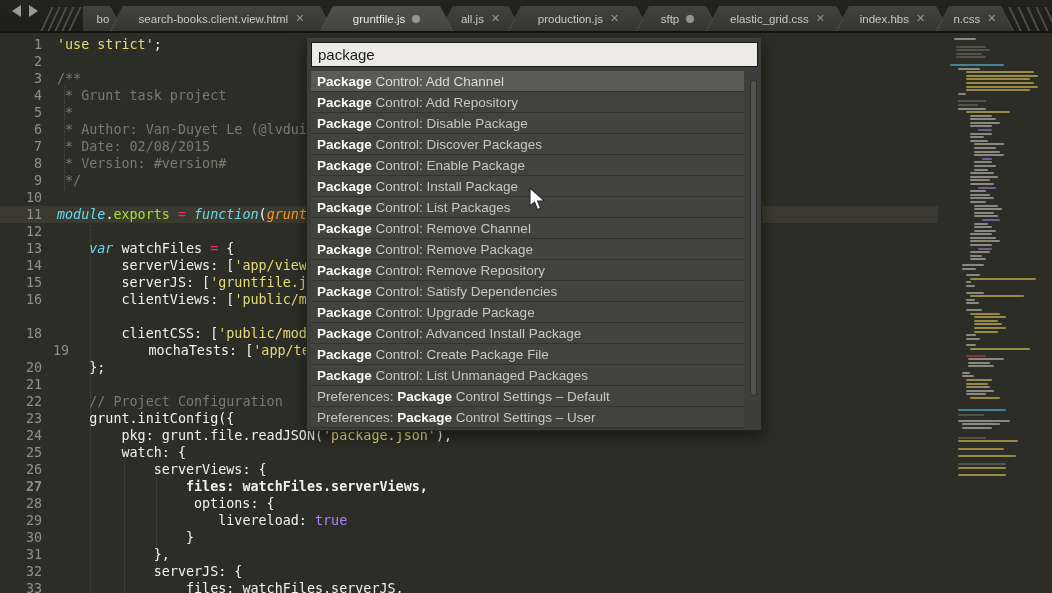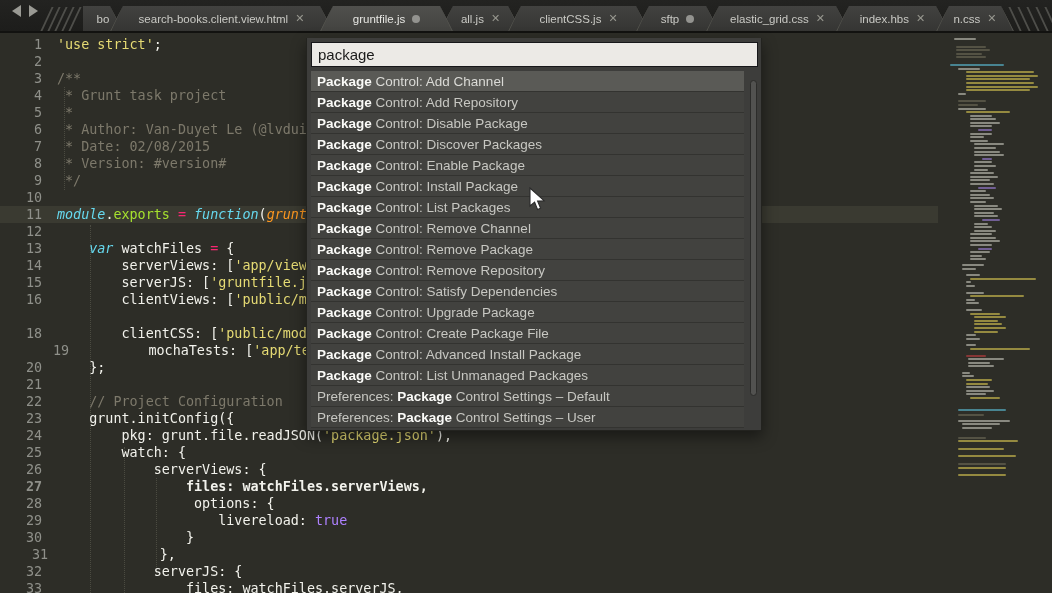--- a/index.html
+++ b/index.html
@@ -96,21 +96,21 @@
       </div>
       <div class="tab active" style="width: 133px; z-index: 30;">
         <span>gruntfile.js</span>
         <span class="dirty"></span>
       </div>
       <div class="tab" style="width: 81px; z-index: 5;">
         <span>all.js</span>
         <span class="close">✕</span>
       </div>
       <div class="tab" style="width: 141px; z-index: 6;">
-        <span>clientCSS.js</span>
+        <span>production.js</span>
         <span class="close">✕</span>
       </div>
       <div class="tab" style="width: 83px; z-index: 7;">
         <span>sftp</span>
         <span class="dirty"></span>
       </div>
       <div class="tab" style="width: 143px; z-index: 8;">
         <span>elastic_grid.css</span>
         <span class="close">✕</span>
       </div>
@@ -245,21 +245,21 @@
       <span class="ltext"><span>                options: {</span></span>
     </div>
     <div class="code-line" style="top: 477px;">
       <span class="ln">29</span>
       <span class="ltext"><span>                    livereload: </span><span class="tok-pur">true</span></span>
     </div>
     <div class="code-line" style="top: 494px;">
       <span class="ln">30</span>
       <span class="ltext"><span>                }</span></span>
     </div>
-    <div class="code-line" style="top: 511px; padding-left: 6px;">
+    <div class="code-line" style="top: 511px;">
       <span class="ln">31</span>
       <span class="ltext"><span>            },</span></span>
     </div>
     <div class="code-line" style="top: 528px;">
       <span class="ln">32</span>
       <span class="ltext"><span>            serverJS: {</span></span>
     </div>
     <div class="code-line" style="top: 545px;">
       <span class="ln">33</span>
       <span class="ltext"><span>                files: watchFiles.serverJS,</span></span>
@@ -400,22 +400,22 @@
       <div class="p-row"><span></span><b>Package</b><span> Control: Disable Package</span></div>
       <div class="p-row"><span></span><b>Package</b><span> Control: Discover Packages</span></div>
       <div class="p-row"><span></span><b>Package</b><span> Control: Enable Package</span></div>
       <div class="p-row"><span></span><b>Package</b><span> Control: Install Package</span></div>
       <div class="p-row"><span></span><b>Package</b><span> Control: List Packages</span></div>
       <div class="p-row"><span></span><b>Package</b><span> Control: Remove Channel</span></div>
       <div class="p-row"><span></span><b>Package</b><span> Control: Remove Package</span></div>
       <div class="p-row"><span></span><b>Package</b><span> Control: Remove Repository</span></div>
       <div class="p-row"><span></span><b>Package</b><span> Control: Satisfy Dependencies</span></div>
       <div class="p-row"><span></span><b>Package</b><span> Control: Upgrade Package</span></div>
+      <div class="p-row"><span></span><b>Package</b><span> Control: Advanced Install Package</span></div>
       <div class="p-row"><span></span><b>Package</b><span> Control: Create Package File</span></div>
-      <div class="p-row"><span></span><b>Package</b><span> Control: Advanced Install Package</span></div>
       <div class="p-row"><span></span><b>Package</b><span> Control: List Unmanaged Packages</span></div>
       <div class="p-row"><span>Preferences: </span><b>Package</b><span> Control Settings – Default</span></div>
       <div class="p-row"><span>Preferences: </span><b>Package</b><span> Control Settings – User</span></div>
     </div>
   <div class="p-scroll"></div>
 </div>
 
 <div class="cursor">
   <svg width="20" height="26" viewBox="0 0 20 26">
     <path d="M2 1 L2 19 L6.6 15.2 L9.6 22.6 L12.6 21.3 L9.6 14.1 L16 13.7 Z" fill="#ffffff" stroke="#2a2a2a" stroke-width="1.1"></path>

